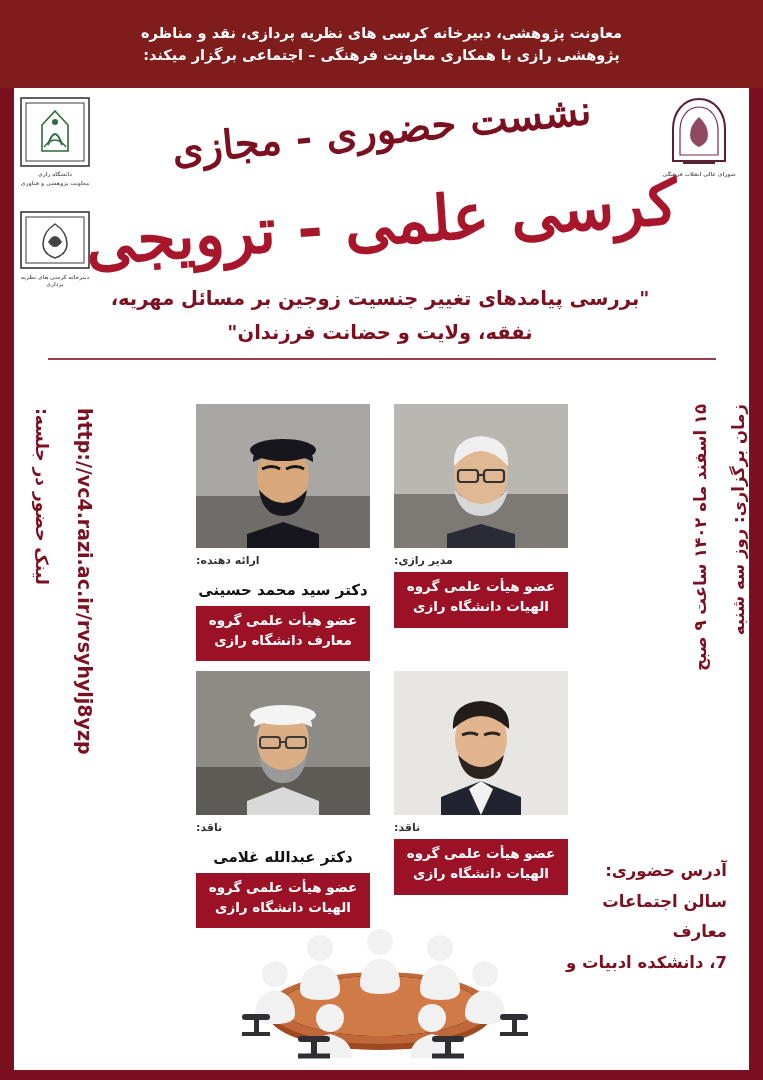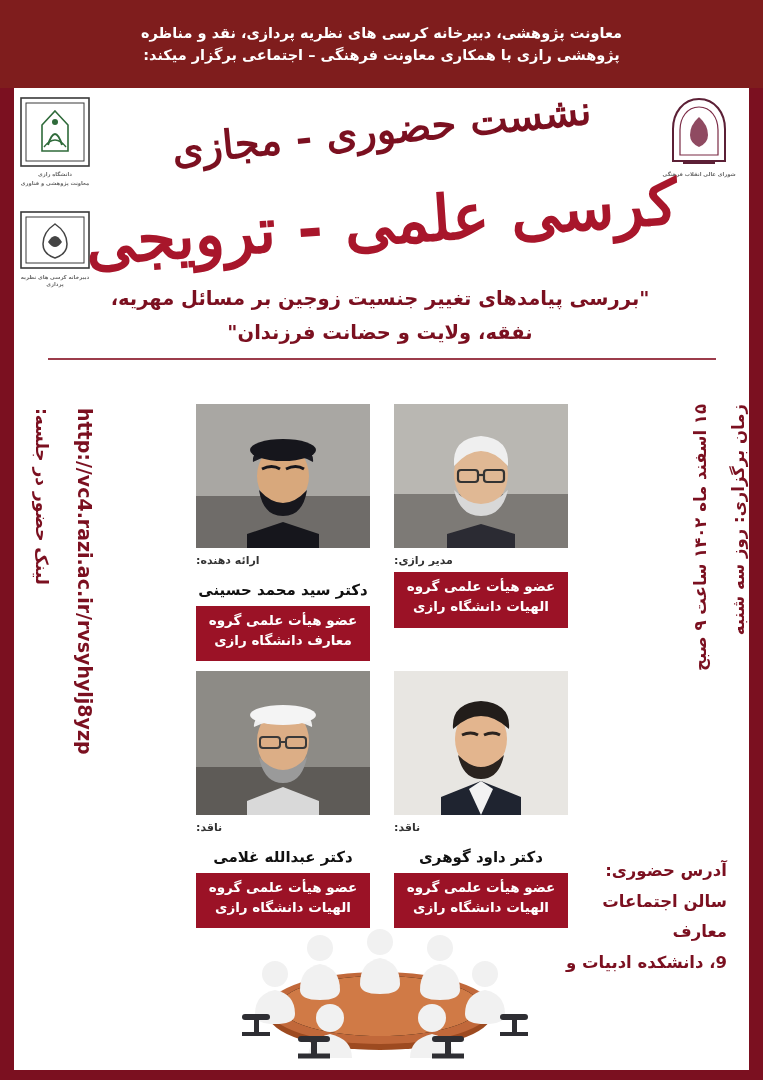--- a/index.html
+++ b/index.html
@@ -226,21 +226,20 @@
             <path d="M87 110 l-40 16 v18 h80 v-18 Z" fill="#1f2430"></path>
             <path d="M87 110 l-12 8 l12 26 l12 -26 Z" fill="#f2f2f2"></path>
             <ellipse cx="87" cy="68" rx="26" ry="32" fill="#e3b58e"></ellipse>
             <path d="M59 58 q28 -26 56 0 q2 -26 -28 -28 q-30 2 -28 28 Z" fill="#221d1a"></path>
             <path d="M64 84 q23 24 46 0 q-5 24 -23 24 q-18 0 -23 -24 Z" fill="#2a231f"></path>
             <path d="M68 64 q9 -4 16 0" stroke="#2a231f" stroke-width="3" fill="none"></path>
             <path d="M90 64 q9 -4 16 0" stroke="#2a231f" stroke-width="3" fill="none"></path>
           </svg>
         </div>
         <div class="role">ناقد:</div>
-        <div class="pname">دکتر داود گوهری</div>
         <div class="affil">عضو هیأت علمی گروه الهیات دانشگاه رازی</div>
       </div>
 
       <div class="card">
         <div class="photo">
           <svg width="174" height="144" viewBox="0 0 174 144">
             <rect width="174" height="144" fill="#8d8b86"></rect>
             <rect y="96" width="174" height="48" fill="#5e5b57"></rect>
             <path d="M87 116 l-36 14 v14 h72 v-14 Z" fill="#d9d9d9"></path>
             <ellipse cx="87" cy="70" rx="26" ry="32" fill="#dcae86"></ellipse>
@@ -256,21 +255,21 @@
         <div class="pname">دکتر عبدالله غلامی</div>
         <div class="affil">عضو هیأت علمی گروه الهیات دانشگاه رازی</div>
       </div>
 
     </div>
   </div>
 
   <div class="address">
     <div>آدرس حضوری:</div>
     <div>سالن اجتماعات معارف</div>
-    <div>9، دانشکده ادبیات و</div>
+    <div>7، دانشکده ادبیات و</div>
   </div>
 
   <div class="illus">
     <svg width="420" height="180" viewBox="0 0 420 180">
 
       <ellipse cx="210" cy="128" rx="112" ry="36" fill="#9d4a20"></ellipse>
       <ellipse cx="210" cy="122" rx="112" ry="36" fill="#c1683a"></ellipse>
       <ellipse cx="210" cy="120" rx="100" ry="30" fill="#d8norm"></ellipse>
       <ellipse cx="210" cy="120" rx="100" ry="30" fill="#d07a46"></ellipse>
 

